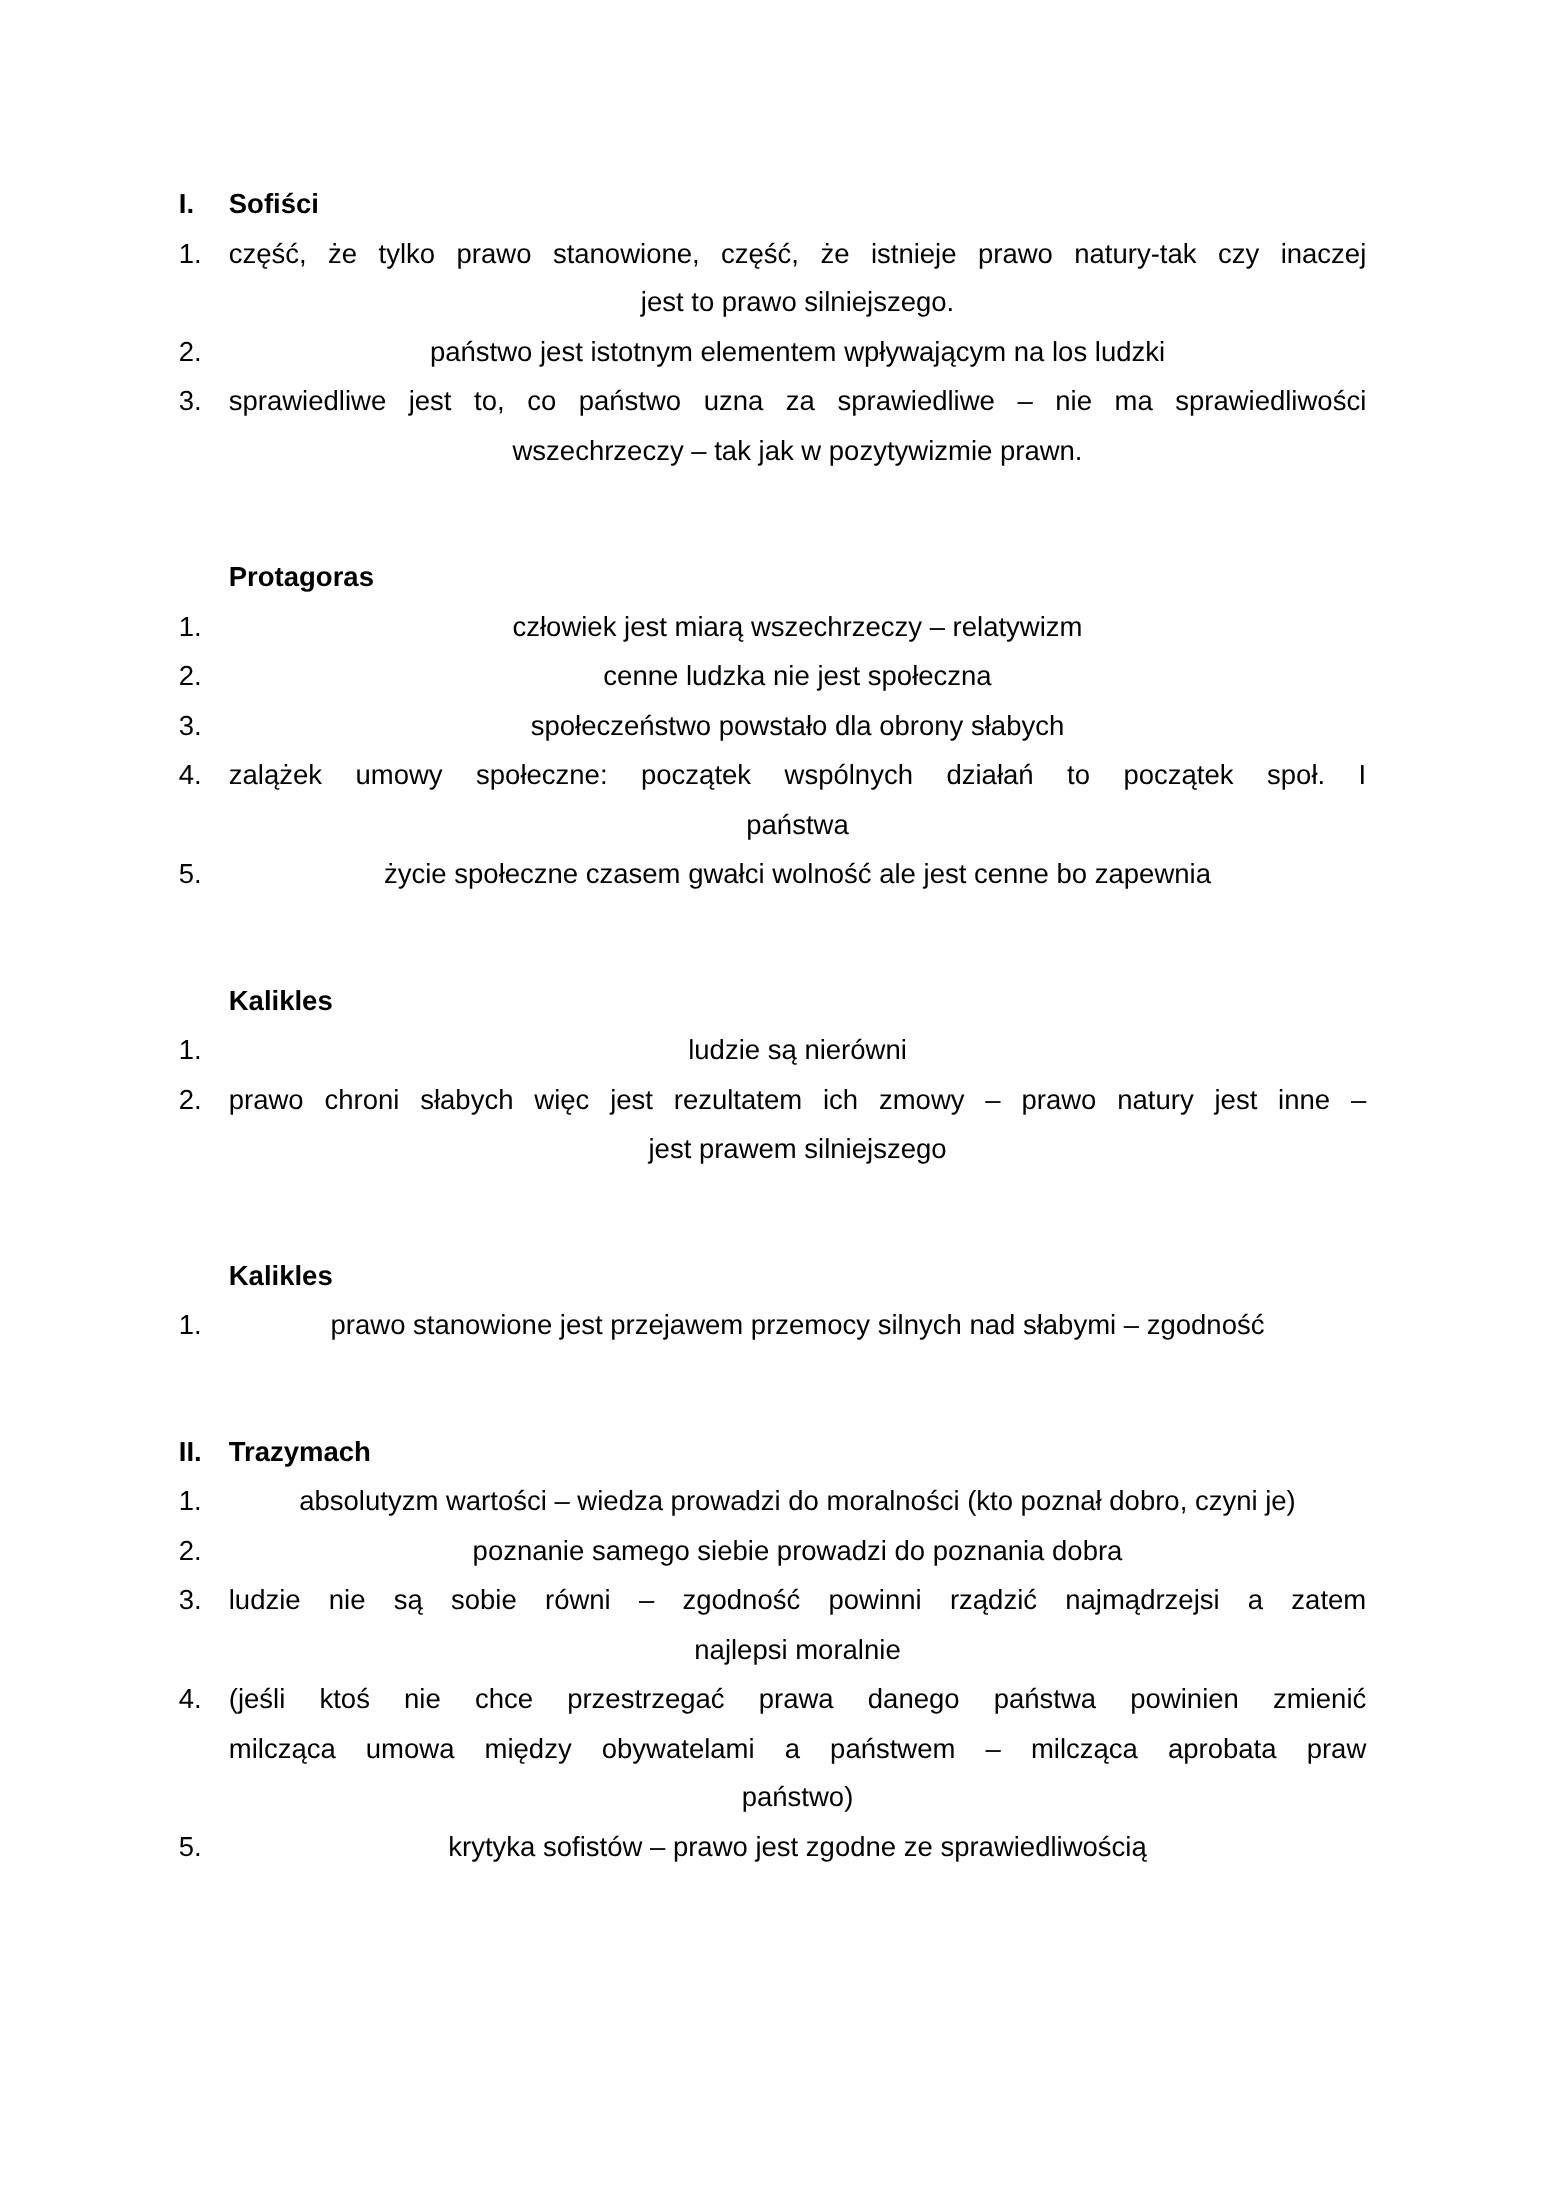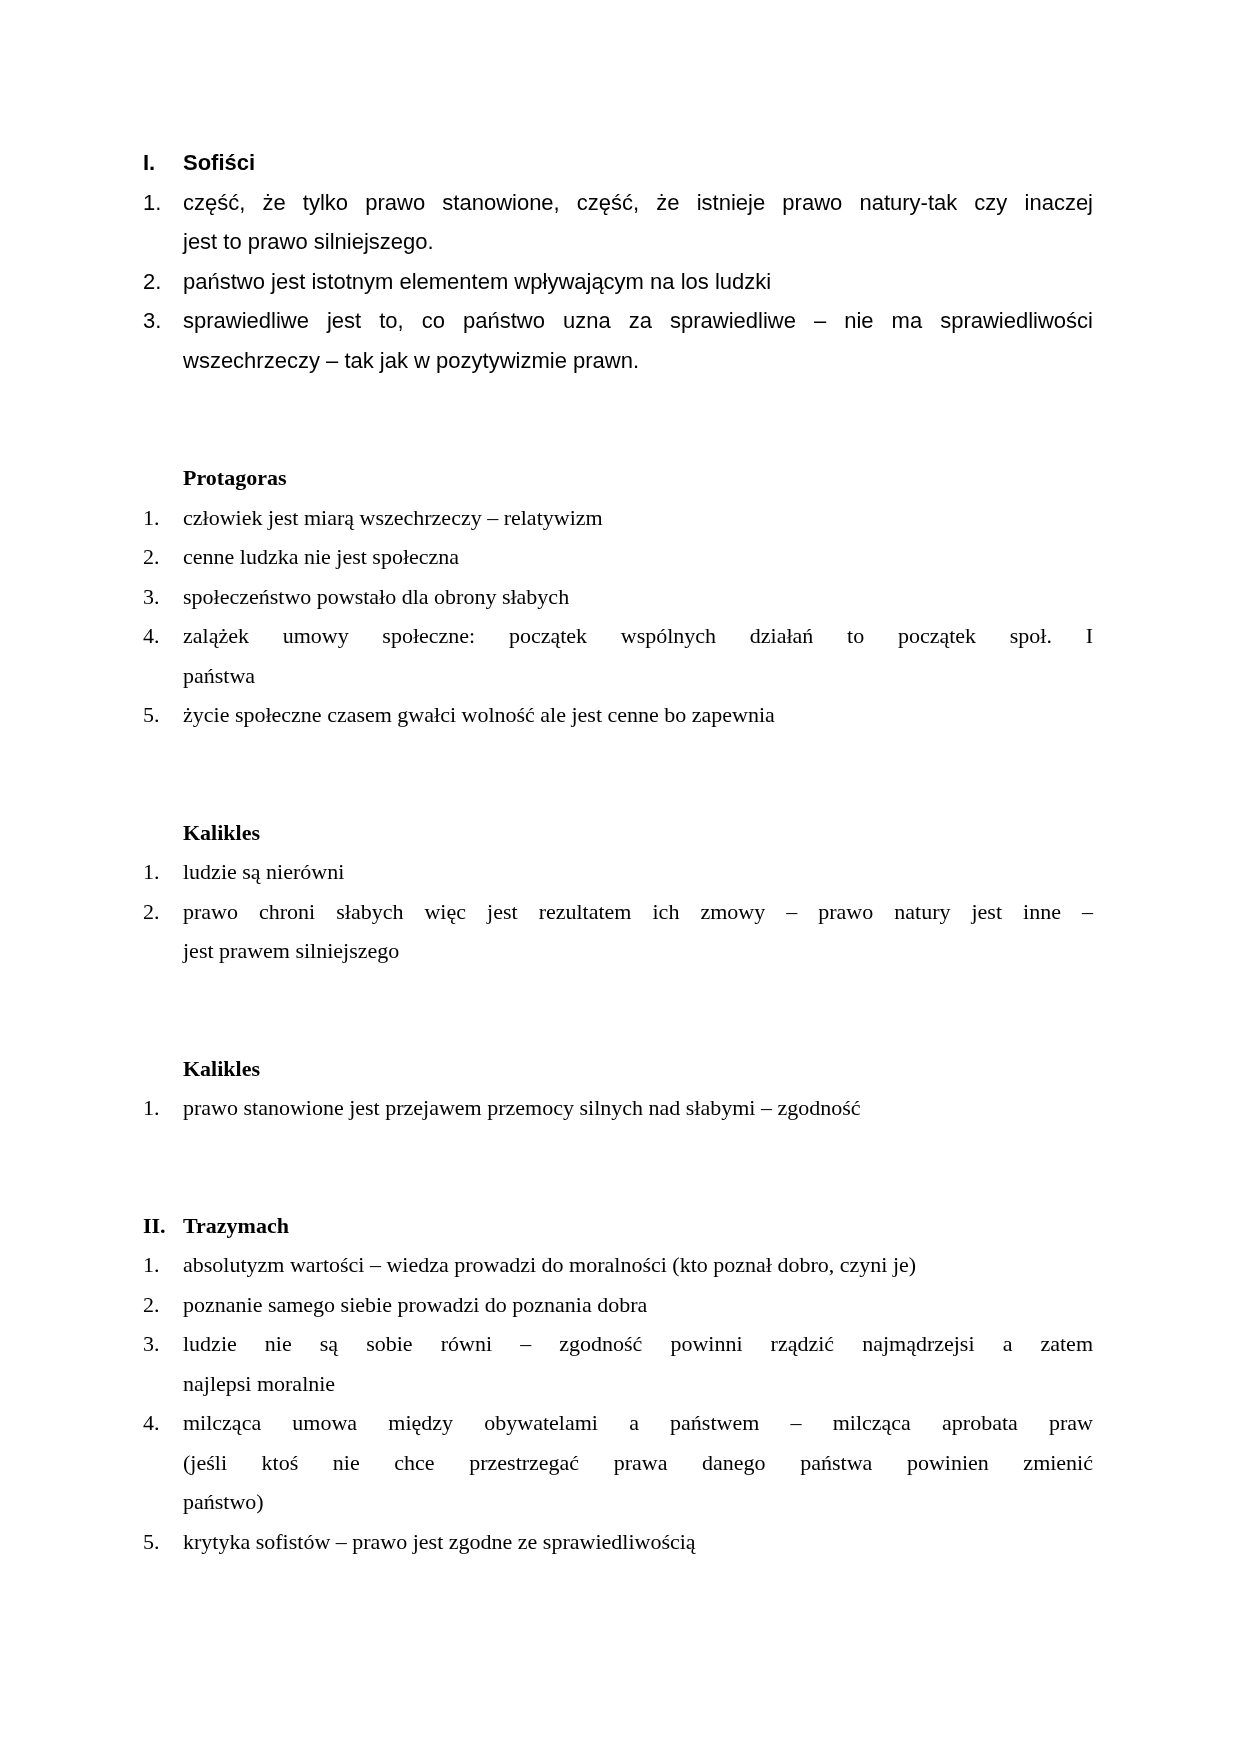--- a/index.html
+++ b/index.html
@@ -9,28 +9,28 @@
     width: 1240px;
     height: 1754px;
     background: #ffffff;
     overflow: hidden;
     color: #000000;
     font-family: "Liberation Sans", "DejaVu Sans", sans-serif;
     font-size: 22px;
     line-height: 39.5px;
   }
   .doc { padding: 143px 147px 0 143px; }
-  .sec + .sec { margin-top: 78px; font-family: Liberation Serif, serif; }
+  .sec + .sec { margin-top: 62px; }
   .hrow { display: flex; font-weight: 700; }
   .col-num { width: 40px; flex: 0 0 40px; }
   .item { display: flex; }
   .text { width: 910px; }
   
   .seg { text-align: justify; text-align-last: justify; }
-  .seg:last-child { text-align: left; text-align-last: auto; }
+  .seg:last-child { text-align: center; text-align-last: auto; }
 </style>
 </head>
 <body>
 
 <div class="page">
   <div class="doc">
 
     <section class="sec">
       <div class="hrow">
         <span class="col-num">I.</span>
@@ -149,22 +149,22 @@
       <div class="item">
         <span class="col-num">3.</span>
         <div class="text">
             <div class="seg">ludzie nie są sobie równi – zgodność powinni rządzić najmądrzejsi a zatem</div>
             <div class="seg">najlepsi moralnie</div>
           </div>
       </div>
       <div class="item">
         <span class="col-num">4.</span>
         <div class="text">
+            <div class="seg">(jeśli ktoś nie chce przestrzegać prawa danego państwa powinien zmienić</div>
             <div class="seg">milcząca umowa między obywatelami a państwem – milcząca aprobata praw</div>
-            <div class="seg">(jeśli ktoś nie chce przestrzegać prawa danego państwa powinien zmienić</div>
             <div class="seg">państwo)</div>
           </div>
       </div>
       <div class="item">
         <span class="col-num">5.</span>
         <div class="text">
             <div class="seg">krytyka sofistów – prawo jest zgodne ze sprawiedliwością</div>
           </div>
       </div>
     </section>

